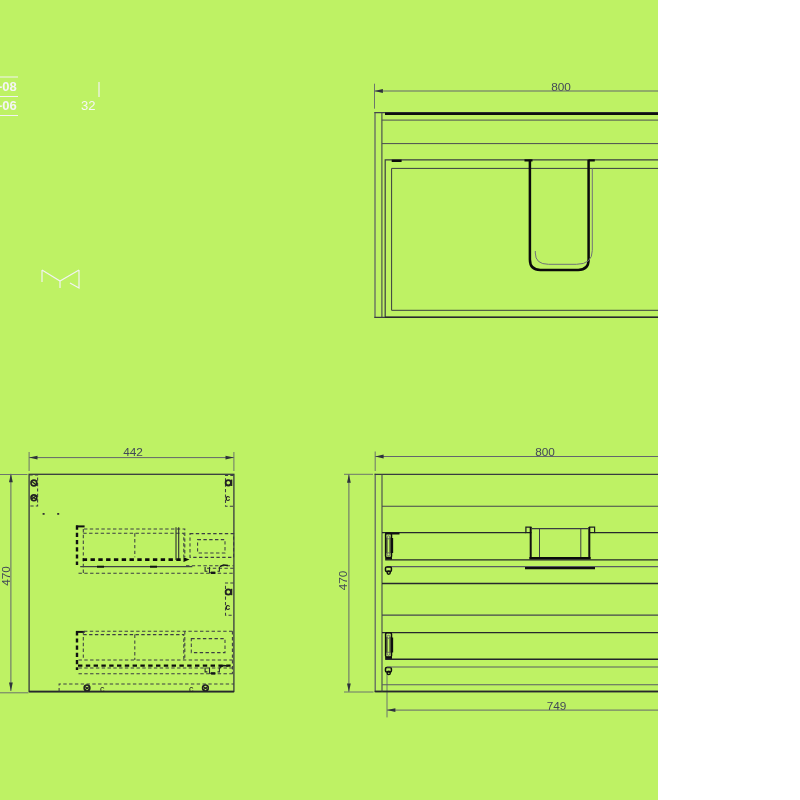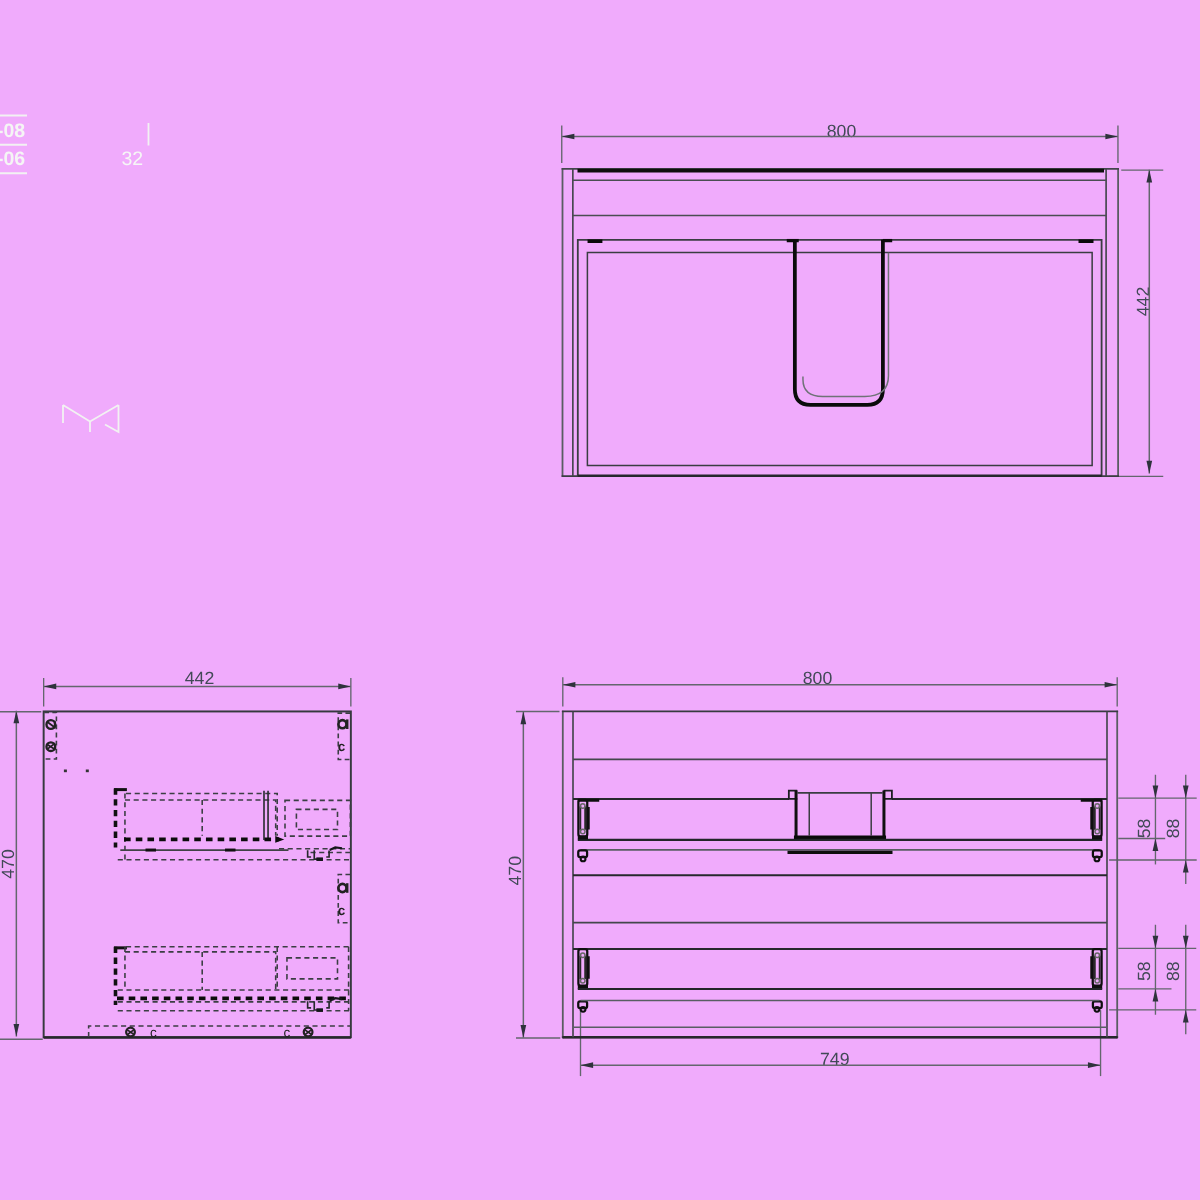--- a/index.html
+++ b/index.html
@@ -1,16 +1,16 @@
 <!DOCTYPE html>
 <html><head>
 <meta charset="utf-8">
 <style>
   html,body{margin:0;padding:0;background:#ffffff;}
-  .page{width:800px;height:800px;position:relative;overflow:hidden;background:#f0abfc;}
+  .page{width:658px;height:800px;position:relative;overflow:hidden;background:#bef264;}
   svg{position:absolute;left:0;top:0;}
   text{font-family:"Liberation Sans", sans-serif;}
   .dim{fill:#424957;}
 </style>
 </head>
 <body>
 <div class="page">
 <svg width="800" height="800" viewBox="0 0 800 800">
 
 <g fill="#f4f4f4" font-size="13" font-family="Liberation Sans, sans-serif">

